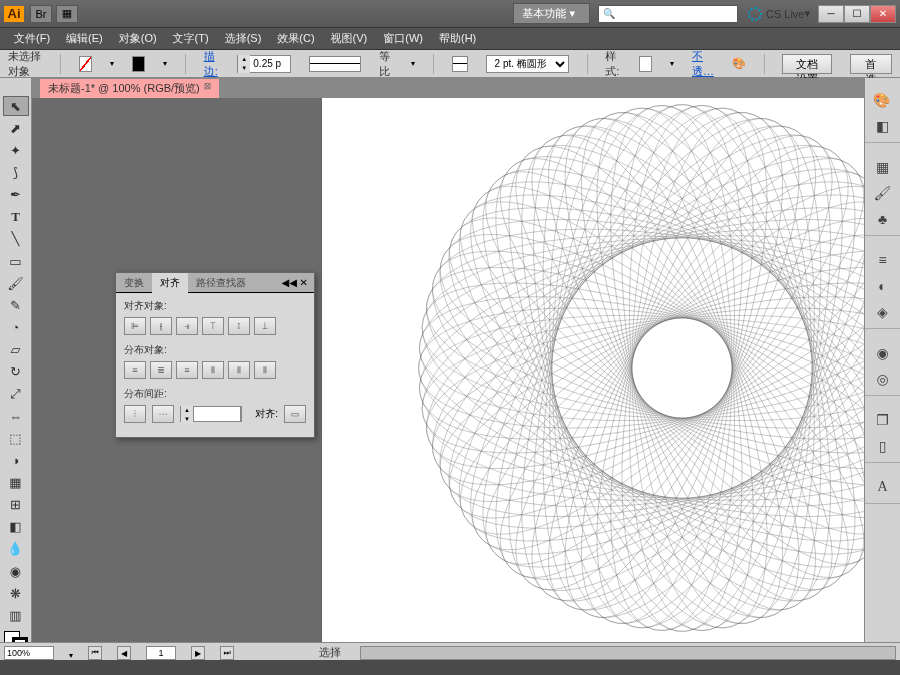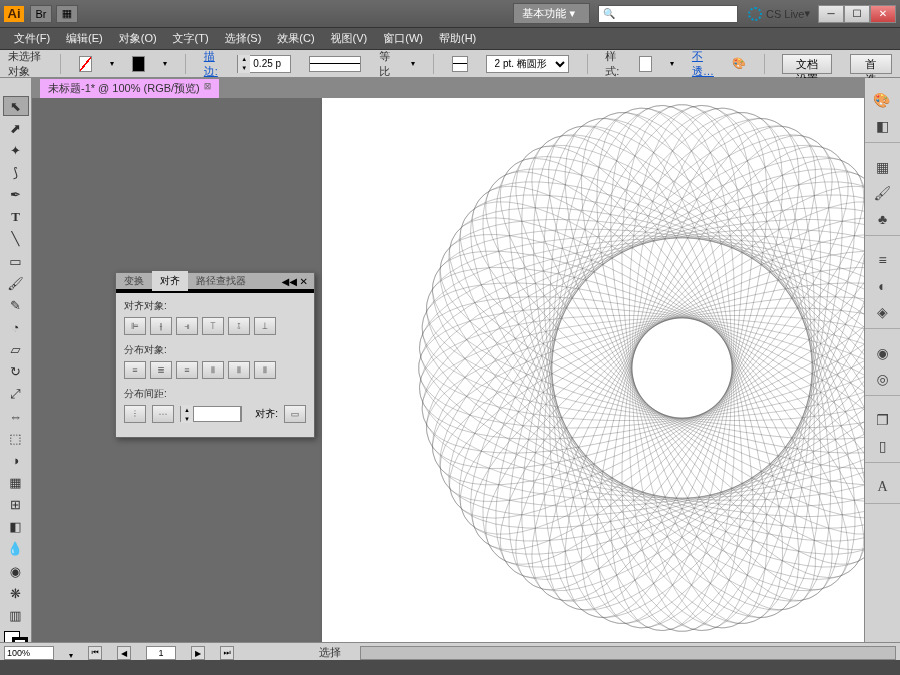--- a/index.html
+++ b/index.html
@@ -35,31 +35,31 @@
 .ctrl-btn{background:linear-gradient(#f4f4f4,#d8d8d8);border:1px solid #888;padding:2px 10px;font-size:11px;height:20px}
 .docarea{position:absolute;top:78px;left:0;right:0;bottom:18px;display:flex}
 .toolbox{width:32px;background:#d2d2d2;border-right:1px solid #888;display:flex;flex-direction:column;padding-top:18px}
 .tool{width:26px;height:22px;margin:0 auto 2px;display:flex;align-items:center;justify-content:center;font-size:13px;color:#333;border:1px solid transparent}
 .tool.active{background:#aaa;border:1px solid #666}
 .tool-color{width:24px;height:24px;position:relative;margin:4px auto}
 .tc-fill{width:16px;height:16px;background:#fff;border:1px solid #000;position:absolute;top:0;left:0}
 .tc-stroke{width:16px;height:16px;background:#fff;border:3px solid #000;position:absolute;bottom:0;right:0}
 .canvas-wrap{flex:1;display:flex;flex-direction:column;background:#4a4a4a}
 .tab-strip{height:20px;background:#888;display:flex;align-items:center;padding-left:8px}
-.doc-tab{background:#f0abfc;padding:2px 8px;font-size:10px;color:#333;display:flex;gap:4px}
+.doc-tab{background:#fca5a5;padding:2px 8px;font-size:10px;color:#333;display:flex;gap:4px}
 .tab-x{font-size:9px;color:#666}
 .canvas{flex:1;background:#6b6b6b;position:relative;overflow:hidden}
 .artboard{position:absolute;left:290px;top:0;width:560px;height:560px;background:#fff;box-shadow:2px 2px 4px rgba(0,0,0,0.3)}
 .spiral{position:absolute;left:370px;top:-10px;width:560px;height:560px}
 .spiral ellipse{fill:none;stroke:#555;stroke-width:0.3}
 .panel-dock{width:36px;background:#d2d2d2;border-left:1px solid #888;display:flex;flex-direction:column;padding-top:6px;gap:8px}
 .dock-grp{display:flex;flex-direction:column;gap:2px;padding:4px 0;border-bottom:1px solid #aaa}
 .dock-icon{width:24px;height:24px;margin:0 auto;display:flex;align-items:center;justify-content:center;font-size:14px;color:#444}
 .float-panel{position:absolute;left:115px;top:272px;width:200px;background:#d8d8d8;border:1px solid #666;box-shadow:2px 2px 6px rgba(0,0,0,0.4);z-index:10}
-.fp-tabs{height:20px;background:#b0b0b0;display:flex;align-items:center;border-bottom:4px solid #000000}
+.fp-tabs{height:20px;background:#b0b0b0;display:flex;align-items:center;border-bottom:1px solid #000000}
 .fp-tab{padding:3px 8px;font-size:10px;color:#444}
 .fp-tab.active{background:#d8d8d8;color:#000}
 .fp-close{margin-left:auto;padding:0 6px;font-size:10px}
 .fp-body{padding:6px 8px}
 .fp-section{margin-bottom:8px}
 .fp-label{font-size:10px;color:#333;margin-bottom:4px}
 .fp-row{display:flex;gap:4px;flex-wrap:wrap}
 .align-btn{width:22px;height:18px;background:linear-gradient(#f0f0f0,#d0d0d0);border:1px solid #888;display:flex;align-items:center;justify-content:center;font-size:9px;color:#555}
 .fp-dist{display:flex;align-items:center;gap:6px}
 .fp-input{width:48px;height:16px;border:1px solid #888;background:#fff;font-size:9px}

